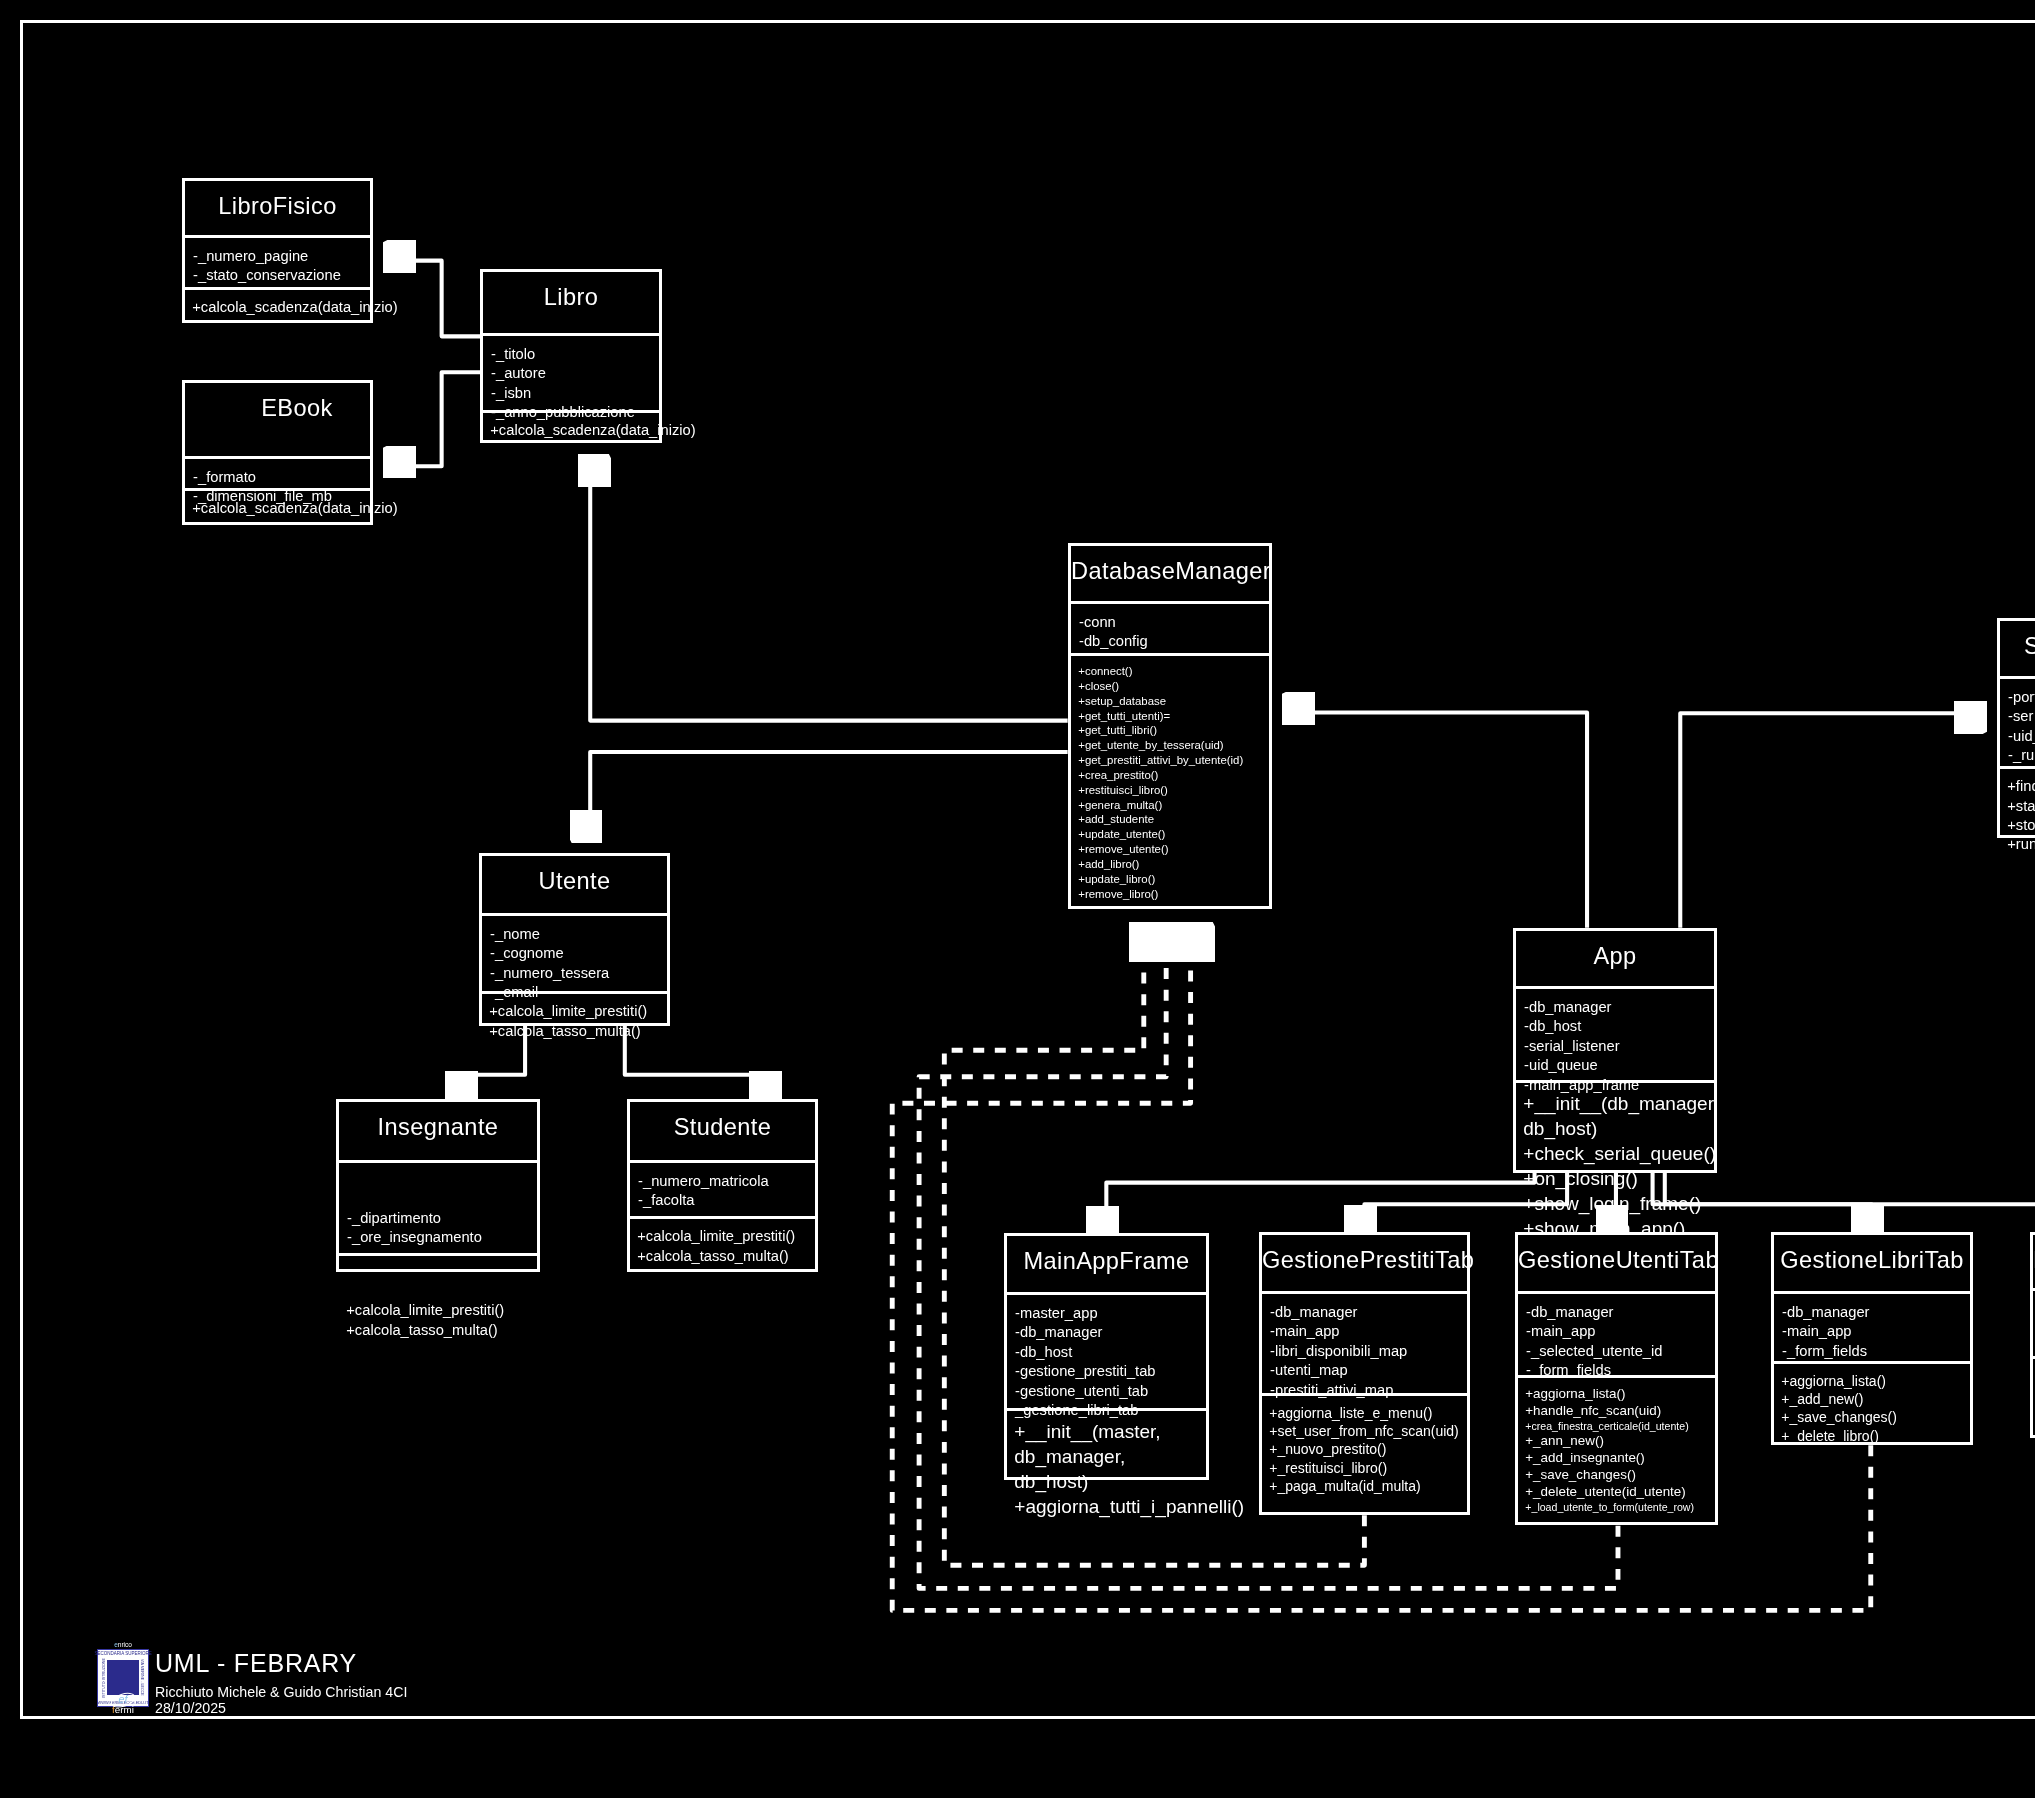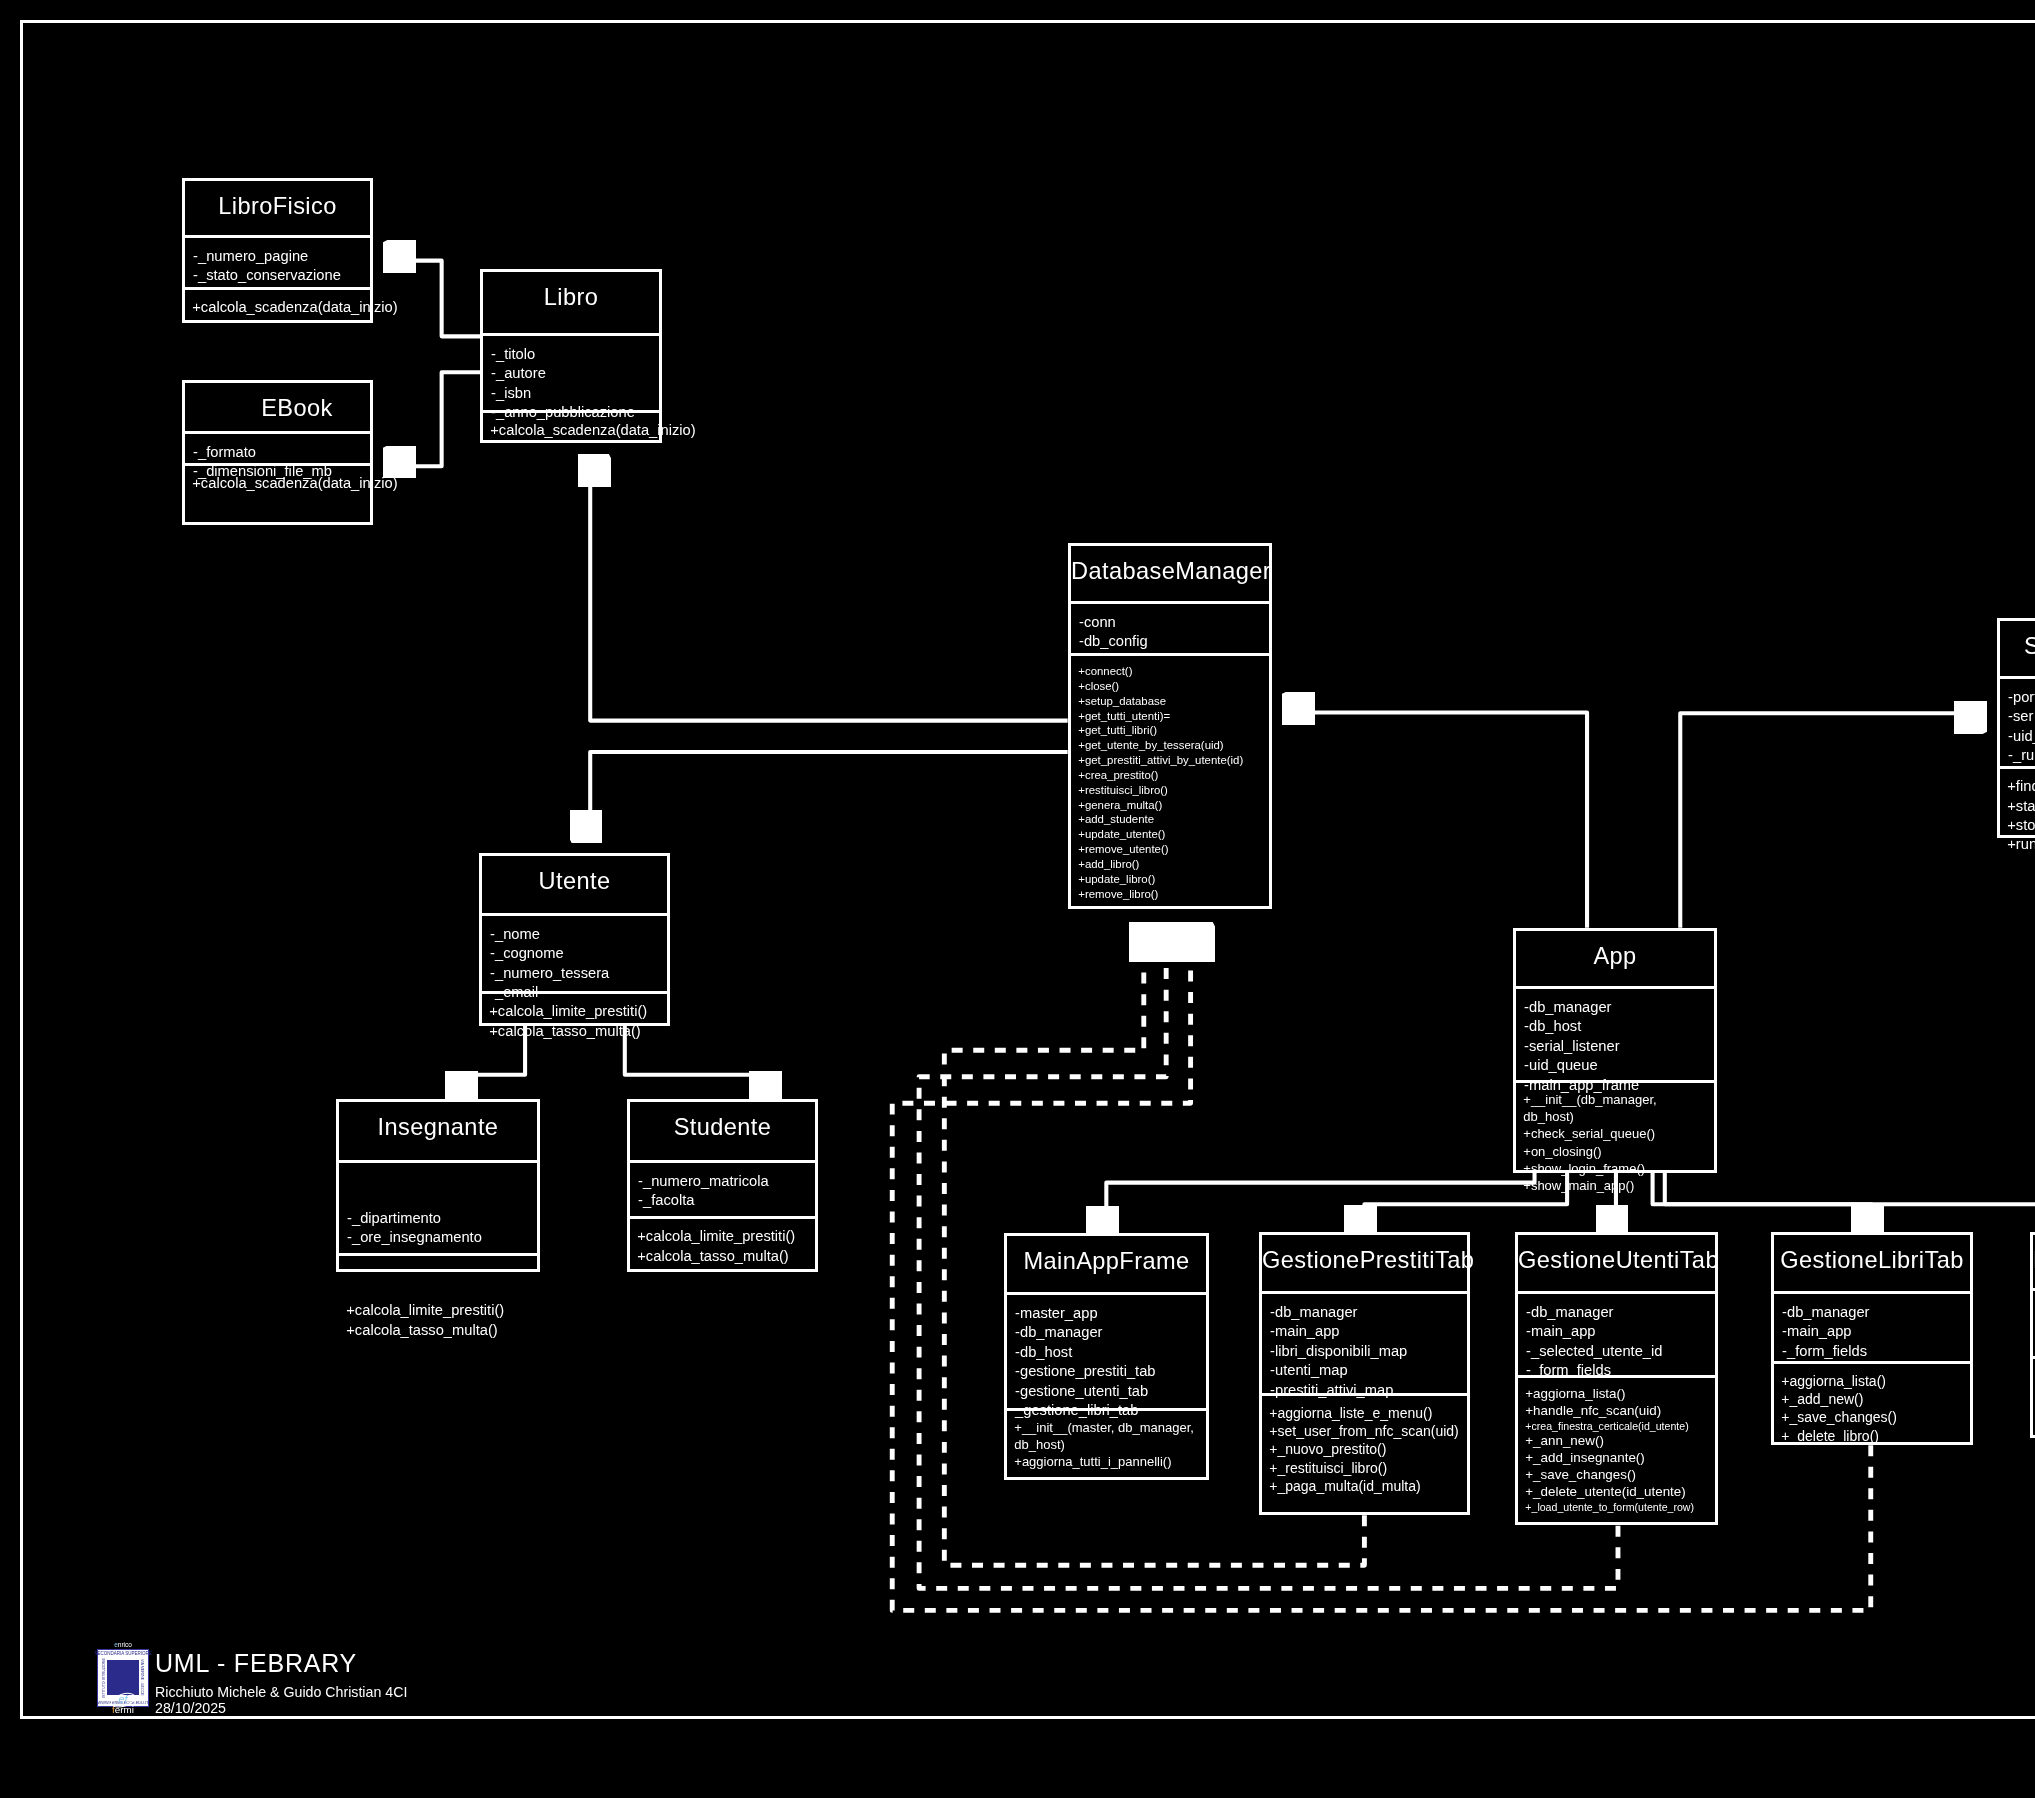--- a/index.html
+++ b/index.html
@@ -13,21 +13,21 @@
   .uml-class{position:absolute;box-sizing:border-box;border:3.7px solid #fff;
              background:#000;display:flex;flex-direction:column;}
   .c-title{box-sizing:border-box;border-bottom:3.7px solid #fff;text-align:center;
            font-size:23.6px;letter-spacing:0.4px;padding-top:12.2px;flex:0 0 auto;}
   .c-attrs{box-sizing:border-box;border-bottom:3.7px solid #fff;padding:9px 8.1px;
            font-size:14.7px;line-height:1.32;flex:0 0 auto;white-space:pre-line;}
   .c-methods{box-sizing:border-box;padding:8.1px 7.3px;font-size:14.7px;line-height:1.32;
              flex:1 1 auto;}
   .uml-class.dense  .c-methods{font-size:11.4px;line-height:1.3;}
   .uml-class.dense2 .c-methods{font-size:13.4px;line-height:1.26;}
-  .uml-class.dense3 .c-methods{font-size:13px;line-height:1.32;}
+  .uml-class.dense3 .c-methods{font-size:19px;line-height:1.32;}
   .uml-class.dense4 .c-methods{font-size:14px;line-height:1.3;}
   .m-line.small{font-size:10.6px;}
   .footer{position:absolute;left:155px;top:1649px;}
   .footer .f-title{font-size:25px;letter-spacing:0.8px;}
   .footer .f-authors{font-size:14.2px;margin-top:5.7px;}
   .footer .f-date{font-size:14.2px;margin-top:0.8px;}
   
   .logo{position:absolute;left:97px;top:1649px;width:52px;height:58px;
         background:#fff;border:1.2px solid #3636a0;box-sizing:border-box;
         display:flex;flex-direction:column;align-items:center;}
@@ -78,21 +78,21 @@
 
 <div id="diagram">
     <div class="uml-class" style="left: 182px; top: 178px; width: 191px; height: 145px;">
     <div class="c-title" style="height: 57px;">LibroFisico</div>
     <div class="c-attrs" style="height: 52px;"><div class="a-line">-_numero_pagine</div><div class="a-line">-_stato_conservazione</div></div>
     <div class="c-methods">
         <div class="m-line">+calcola_scadenza(data_inizio)</div>
       </div>
   </div>
     <div class="uml-class" style="left: 182px; top: 380px; width: 191px; height: 145px;">
-    <div class="c-title" style="height: 51px; padding-left: 39px;">EBook</div>
+    <div class="c-title" style="height: 76px; padding-left: 39px;">EBook</div>
     <div class="c-attrs" style="height: 32px;"><div class="a-line">-_formato</div><div class="a-line">-_dimensioni_file_mb</div></div>
     <div class="c-methods">
         <div class="m-line">+calcola_scadenza(data_inizio)</div>
       </div>
   </div>
     <div class="uml-class" style="left: 480px; top: 269px; width: 182px; height: 174px;">
     <div class="c-title" style="height: 64px;">Libro</div>
     <div class="c-attrs" style="height: 77px;"><div class="a-line">-_titolo</div><div class="a-line">-_autore</div><div class="a-line">-_isbn</div><div class="a-line">-_anno_pubblicazione</div></div>
     <div class="c-methods">
         <div class="m-line">+calcola_scadenza(data_inizio)</div>

